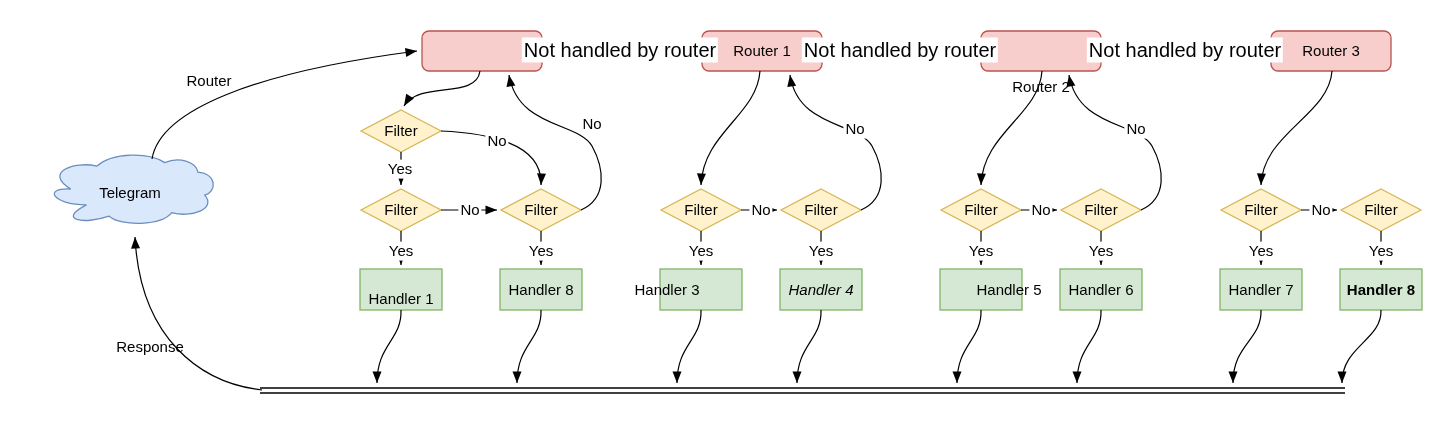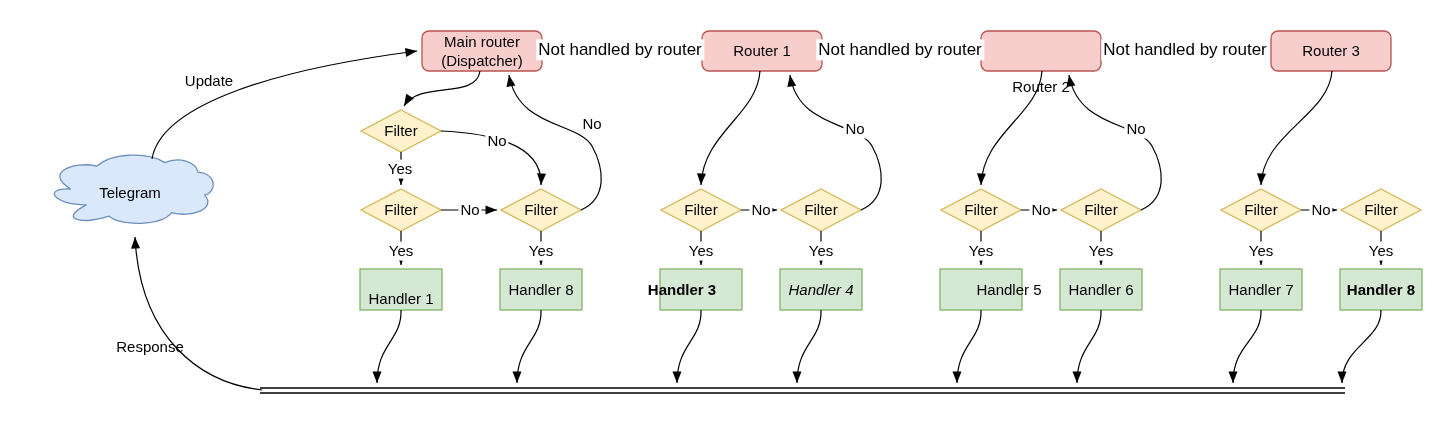--- a/index.html
+++ b/index.html
@@ -7,21 +7,21 @@
     position:relative; width:1451px; height:423px; background:#ffffff;
     font-family:"Liberation Sans","DejaVu Sans",sans-serif; color:#000;
     overflow:hidden;
   }
   .canvas svg { position:absolute; left:0; top:0; }
   .nlbl, .elbl {
     position:absolute; transform:translate(-50%,-50%);
     white-space:nowrap; font-size:15px; line-height:1.25; text-align:center;
   }
   .elbl.bg { background:#ffffff; padding:0 2px; }
-  .nh { font-size:17px; }
+  .nh { font-size:20px; }
   .two-line { white-space:pre-line; line-height:19px; }
 </style>
 </head>
 <body>
 
 <div class="canvas">
 
   <svg width="1451" height="423" viewBox="0 0 1451 423">
     <defs>
       <marker id="arr" markerUnits="userSpaceOnUse" markerWidth="14" markerHeight="11" refX="12.5" refY="5.5" orient="auto">
@@ -100,46 +100,44 @@
       <path d="M 1381,310 C 1382,340 1342,346 1342,383" marker-end="url(#arr)"></path>
     </g>
 
     <g stroke="#000" stroke-width="1.4">
       <line x1="260" y1="388" x2="1345" y2="388"></line>
       <line x1="260" y1="393" x2="1345" y2="393"></line>
     </g>
   </svg>
 
   <div class="nlbl" style="left:130px; top:193px;">Telegram</div>
-  <div class="nlbl two-line" style="left:482px; top:51px;">Main router
-(Dispatcher)</div>
   <div class="nlbl" style="left:762px; top:51px;">Router 1</div>
   <div class="nlbl" style="left:1041px; top:51px;margin-top:36px;">Router 2</div>
   <div class="nlbl" style="left:1331px; top:51px;">Router 3</div>
 
   <div class="nlbl" style="left:401px; top:131px;">Filter</div>
   <div class="nlbl" style="left:401px; top:210px;">Filter</div>
   <div class="nlbl" style="left:541px; top:210px;">Filter</div>
   <div class="nlbl" style="left:701px; top:210px;">Filter</div>
   <div class="nlbl" style="left:821px; top:210px;">Filter</div>
   <div class="nlbl" style="left:981px; top:210px;">Filter</div>
   <div class="nlbl" style="left:1101px; top:210px;">Filter</div>
   <div class="nlbl" style="left:1261px; top:210px;">Filter</div>
   <div class="nlbl" style="left:1381px; top:210px;">Filter</div>
 
   <div class="nlbl" style="left:401px; top:284px;margin-top:15px;">Handler 1</div>
   <div class="nlbl" style="left:541px; top:290px;">Handler 8</div>
-  <div class="nlbl" style="left:682px; top:290px;font-weight:bold;">Handler 3</div>
+  <div class="nlbl" style="left:667px; top:290px;">Handler 3</div>
   <div class="nlbl" style="left:821px; top:290px;font-style:italic;">Handler 4</div>
   <div class="nlbl" style="left:1009px; top:290px;">Handler 5</div>
   <div class="nlbl" style="left:1101px; top:290px;text-align:right;">Handler 6</div>
   <div class="nlbl" style="left:1261px; top:290px;">Handler 7</div>
   <div class="nlbl" style="left:1381px; top:290px;font-weight:bold;">Handler 8</div>
 
-  <div class="elbl" style="left:209px; top:81px;">Update</div>
+  <div class="elbl" style="left:209px; top:81px;">Router</div>
   <div class="elbl" style="left:150px; top:314px;margin-top:33px;">Response</div>
 
   <div class="elbl bg nh" style="left:620px; top:50px;">Not handled by router</div>
   <div class="elbl bg nh" style="left:900px; top:50px;">Not handled by router</div>
   <div class="elbl bg nh" style="left:1185px; top:50px;">Not handled by router</div>
 
   <div class="elbl bg" style="left:400px; top:169px;">Yes</div>
   <div class="elbl bg" style="left:401px; top:251px;">Yes</div>
   <div class="elbl bg" style="left:541px; top:251px;">Yes</div>
   <div class="elbl bg" style="left:701px; top:251px;">Yes</div>

